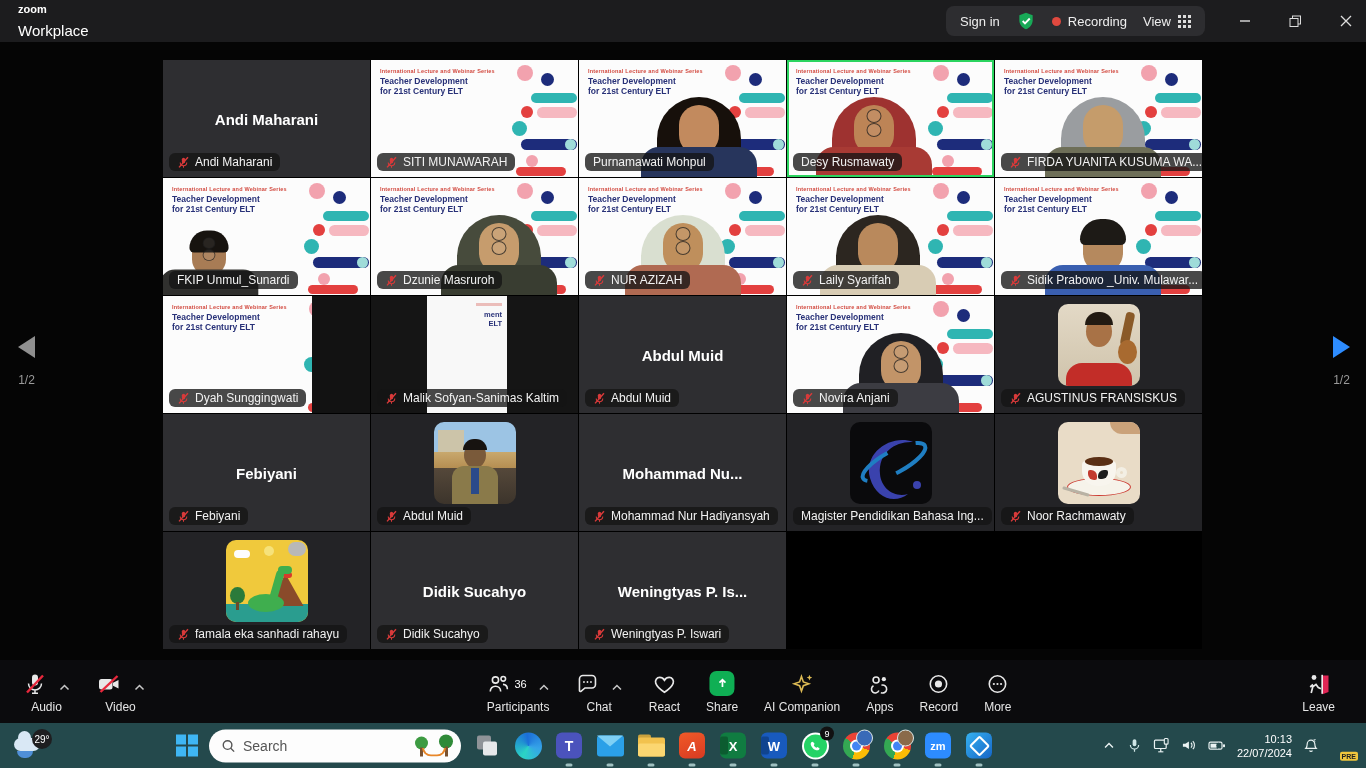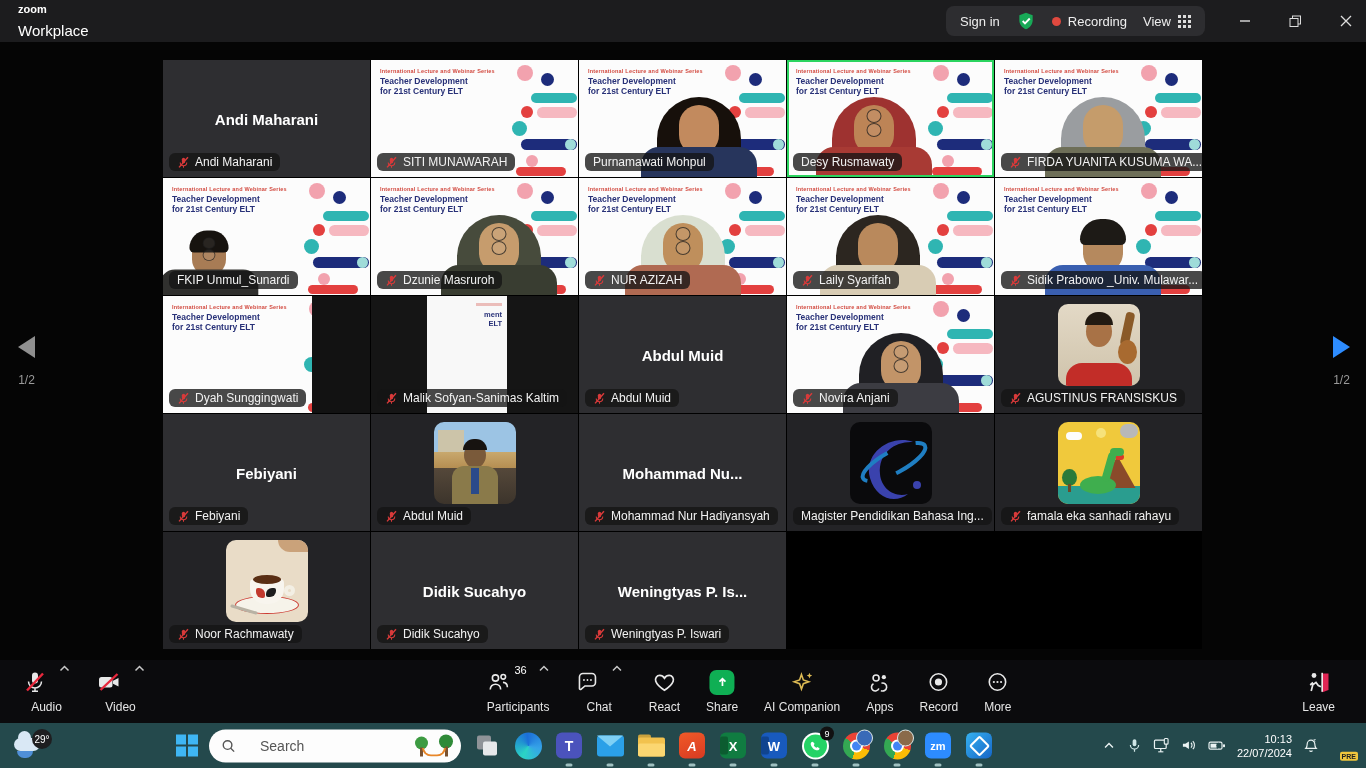--- a/index.html
+++ b/index.html
@@ -73,38 +73,38 @@
   .pager.left{left:18px;} .pager.right{right:16px;}
   .tri-l{width:0;height:0;border-top:11px solid transparent;border-bottom:11px solid transparent;border-right:17px solid #8f8f8f;cursor:pointer;}
   .tri-r{width:0;height:0;border-top:11px solid transparent;border-bottom:11px solid transparent;border-left:17px solid #2d8cff;cursor:pointer;}
 
   
   #toolbar{position:absolute;left:0;right:0;top:660px;height:63px;background:#0b0b0d;}
   .tgroup{position:absolute;top:0;height:63px;display:flex;align-items:stretch;}
   .tgroup.left{left:10px;} .tgroup.center{left:calc(50% + 66px);transform:translateX(-50%);} .tgroup.right{right:18px;}
   .tbtn{display:flex;flex-direction:column;align-items:center;justify-content:center;gap:4px;
         padding:0 13px;font-size:12px;color:#e6e6e6;cursor:pointer;position:relative;}
-  .ticon{height:26px;display:flex;align-items:flex-start;justify-content:center;gap:3px;}
+  .ticon{height:26px;display:flex;align-items:flex-end;justify-content:center;gap:3px;}
   .tcount{font-size:11px;color:#fff;transform:translateY(-6px);margin-left:1px;}
   .chev{transform:translateY(-5px);margin-left:9px;cursor:pointer;}
   .share-ic{width:25px;height:25px;border-radius:7px;background:#0faf54;display:flex;align-items:center;justify-content:center;}
 
   
   #taskbar{position:absolute;left:0;right:0;bottom:0;height:45px;background:#24494c;}
   .weather{position:absolute;left:14px;top:6px;width:38px;height:33px;cursor:pointer;}
   .w-cloud{position:absolute;left:0;top:9px;width:26px;height:13px;background:#d9e8f5;border-radius:8px;}
   .w-cloud::before{content:"";position:absolute;left:4px;top:-7px;width:13px;height:13px;border-radius:50%;background:#d9e8f5;}
   .w-rain{position:absolute;left:3px;top:22px;width:16px;height:7px;background:#4f8fd8;border-radius:0 0 8px 8px;}
   .w-badge{position:absolute;right:0;top:0;min-width:20px;height:20px;border-radius:50%;background:#1e1e20;
            color:#fff;font-size:10px;display:flex;align-items:center;justify-content:center;}
   .tb-center{position:absolute;left:176px;top:50%;transform:translateY(-50%);display:flex;align-items:center;gap:11px;}
   .win{display:grid;grid-template-columns:10px 10px;grid-gap:2px;cursor:pointer;}
   .win i{width:10px;height:10px;background:#3fb6f3;display:block;}
   .searchpill{display:flex;align-items:center;width:252px;height:33px;border-radius:17px;background:#fdfdfd;
-              color:#555;font-size:14px;padding:0 6px 0 12px;box-sizing:border-box;gap:24px;cursor:text;}
+              color:#555;font-size:14px;padding:0 6px 0 12px;box-sizing:border-box;gap:7px;cursor:text;}
   .searchpill .grow{flex:1;}
   .scene{position:relative;width:42px;height:27px;overflow:hidden;}
   .scene i{position:absolute;display:block;}
   .appicon{width:30px;height:30px;position:relative;display:flex;align-items:center;justify-content:center;cursor:pointer;}
   .run-dot{position:absolute;bottom:-6px;left:50%;transform:translateX(-50%);width:7px;height:3px;border-radius:2px;background:#9fc0c0;}
   .sq{border-radius:6px;display:flex;align-items:center;justify-content:center;font-weight:bold;color:#fff;}
   .badge{position:absolute;top:-4px;right:-4px;min-width:14px;height:14px;border-radius:50%;background:#111;
          color:#fff;font-size:9px;display:flex;align-items:center;justify-content:center;z-index:2;}
   .tb-tray{position:absolute;right:12px;top:50%;transform:translateY(-50%);display:flex;align-items:center;gap:11px;}
   .trayic{display:flex;align-items:center;justify-content:center;cursor:pointer;}
@@ -670,20 +670,43 @@
             <path d="M20 56C13 30 42 12 63 20c-17-1-35 10-33 32 1 14 14 24 28 20-13 10-32 5-38-16z" fill="#3a42ad"></path>
             <ellipse cx="44" cy="40" rx="35" ry="11" fill="none" stroke="#1f7ec2" stroke-width="4" stroke-dasharray="42 30" transform="rotate(-28 44 40)"></ellipse>
             <circle cx="67" cy="63" r="4" fill="#3a42ad"></circle>
           </svg>
         </div>
         <div class="nlabel">
           <span>Magister Pendidikan Bahasa Ing...</span>
         </div>
       </div>
       <div class="tile avatar-tile">
+        <div class="avatar-box" style="background: rgb(233, 220, 199);">
+          <i style="right:0;top:0;width:30px;height:12px;background:#caa27a;border-radius:0 0 0 12px"></i>
+          <i style="left:50%;bottom:8px;transform:translateX(-50%);width:64px;height:18px;background:#f6f3ea;border:1.5px solid #cc3b33;border-radius:50%;box-sizing:border-box"></i>
+          <i style="left:4px;bottom:11px;width:28px;height:3px;background:#b8b2a4;border-radius:2px;transform:rotate(16deg)"></i>
+          <i style="left:50%;bottom:18px;transform:translateX(-50%);width:34px;height:25px;background:#f8f5ee;border-radius:4px 4px 15px 15px"></i>
+          <i style="right:13px;bottom:26px;width:11px;height:11px;border:4px solid #f3efe4;border-radius:50%;box-sizing:border-box"></i>
+          <i style="left:50%;bottom:38px;transform:translateX(-50%);width:28px;height:9px;border-radius:50%;background:#5a2f14"></i>
+          <i style="left:30px;bottom:24px;width:9px;height:10px;background:#c23a2e;border-radius:2px 6px 2px 6px"></i>
+          <i style="left:40px;bottom:25px;width:10px;height:9px;background:#1d1d1d;border-radius:6px 2px 6px 2px"></i>
+        </div>
+        <div class="nlabel">
+          <span style="display: flex;">
+            <svg viewBox="0 0 16 16" width="13" height="13" style="flex:none">
+              <rect x="6" y="2" width="4" height="7" rx="2" fill="#d83a3a"></rect>
+              <path d="M4 8a4 4 0 0 0 8 0" stroke="#d83a3a" fill="none" stroke-width="1.3"></path>
+              <line x1="8" y1="12" x2="8" y2="14.6" stroke="#d83a3a" stroke-width="1.3"></line>
+              <line x1="2.5" y1="14" x2="13.5" y2="1.5" stroke="#d83a3a" stroke-width="1.8"></line>
+            </svg>
+          </span>
+          <span>Noor Rachmawaty</span>
+        </div>
+      </div>
+      <div class="tile avatar-tile">
         <div class="avatar-box" style="background: rgb(240, 201, 60);">
           <i style="left:0;bottom:0;width:100%;height:18px;background:#2a9d8f"></i>
           <i style="right:4px;bottom:16px;width:36px;height:32px;background:#8a4a2a;clip-path:polygon(50% 0,100% 100%,0 100%)"></i>
           <i style="right:16px;bottom:44px;width:9px;height:6px;background:#d83a2a;border-radius:3px"></i>
           <i style="right:2px;top:2px;width:18px;height:14px;border-radius:8px;background:#b8b8b8"></i>
           <i style="left:38px;top:6px;width:10px;height:10px;border-radius:50%;background:#f6e27a"></i>
           <i style="left:8px;top:10px;width:16px;height:8px;border-radius:6px;background:#fdfdfd"></i>
           <i style="left:4px;bottom:18px;width:15px;height:17px;border-radius:50%;background:#2a7a3a"></i>
           <i style="left:10px;bottom:12px;width:3px;height:8px;background:#6a4a2a"></i>
           <i style="left:22px;bottom:10px;width:36px;height:18px;border-radius:50%;background:#3fae4e"></i>
@@ -693,43 +716,20 @@
         <div class="nlabel">
           <span style="display: flex;">
             <svg viewBox="0 0 16 16" width="13" height="13" style="flex:none">
               <rect x="6" y="2" width="4" height="7" rx="2" fill="#d83a3a"></rect>
               <path d="M4 8a4 4 0 0 0 8 0" stroke="#d83a3a" fill="none" stroke-width="1.3"></path>
               <line x1="8" y1="12" x2="8" y2="14.6" stroke="#d83a3a" stroke-width="1.3"></line>
               <line x1="2.5" y1="14" x2="13.5" y2="1.5" stroke="#d83a3a" stroke-width="1.8"></line>
             </svg>
           </span>
           <span>famala eka sanhadi rahayu</span>
-        </div>
-      </div>
-      <div class="tile avatar-tile">
-        <div class="avatar-box" style="background: rgb(233, 220, 199);">
-          <i style="right:0;top:0;width:30px;height:12px;background:#caa27a;border-radius:0 0 0 12px"></i>
-          <i style="left:50%;bottom:8px;transform:translateX(-50%);width:64px;height:18px;background:#f6f3ea;border:1.5px solid #cc3b33;border-radius:50%;box-sizing:border-box"></i>
-          <i style="left:4px;bottom:11px;width:28px;height:3px;background:#b8b2a4;border-radius:2px;transform:rotate(16deg)"></i>
-          <i style="left:50%;bottom:18px;transform:translateX(-50%);width:34px;height:25px;background:#f8f5ee;border-radius:4px 4px 15px 15px"></i>
-          <i style="right:13px;bottom:26px;width:11px;height:11px;border:4px solid #f3efe4;border-radius:50%;box-sizing:border-box"></i>
-          <i style="left:50%;bottom:38px;transform:translateX(-50%);width:28px;height:9px;border-radius:50%;background:#5a2f14"></i>
-          <i style="left:30px;bottom:24px;width:9px;height:10px;background:#c23a2e;border-radius:2px 6px 2px 6px"></i>
-          <i style="left:40px;bottom:25px;width:10px;height:9px;background:#1d1d1d;border-radius:6px 2px 6px 2px"></i>
-        </div>
-        <div class="nlabel">
-          <span style="display: flex;">
-            <svg viewBox="0 0 16 16" width="13" height="13" style="flex:none">
-              <rect x="6" y="2" width="4" height="7" rx="2" fill="#d83a3a"></rect>
-              <path d="M4 8a4 4 0 0 0 8 0" stroke="#d83a3a" fill="none" stroke-width="1.3"></path>
-              <line x1="8" y1="12" x2="8" y2="14.6" stroke="#d83a3a" stroke-width="1.3"></line>
-              <line x1="2.5" y1="14" x2="13.5" y2="1.5" stroke="#d83a3a" stroke-width="1.8"></line>
-            </svg>
-          </span>
-          <span>Noor Rachmawaty</span>
         </div>
       </div>
       <div class="tile name-tile">
         <div class="center-name">Didik Sucahyo</div>
         <div class="nlabel">
           <span style="display: flex;">
             <svg viewBox="0 0 16 16" width="13" height="13" style="flex:none">
               <rect x="6" y="2" width="4" height="7" rx="2" fill="#d83a3a"></rect>
               <path d="M4 8a4 4 0 0 0 8 0" stroke="#d83a3a" fill="none" stroke-width="1.3"></path>
               <line x1="8" y1="12" x2="8" y2="14.6" stroke="#d83a3a" stroke-width="1.3"></line>

